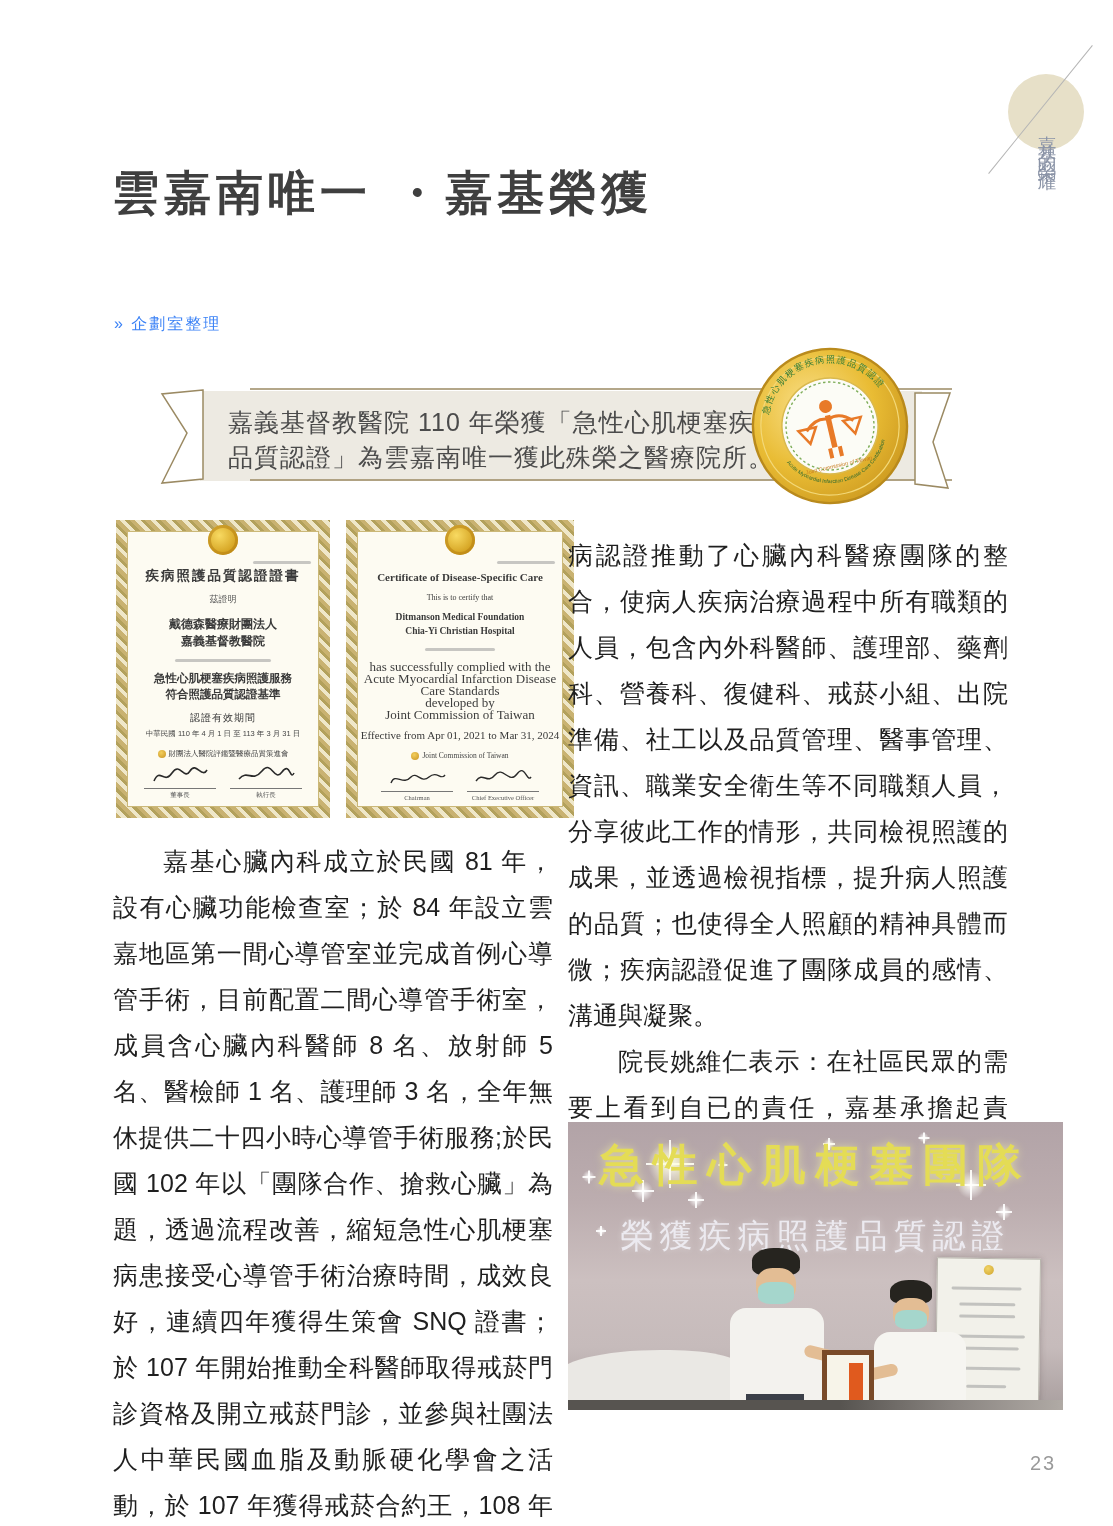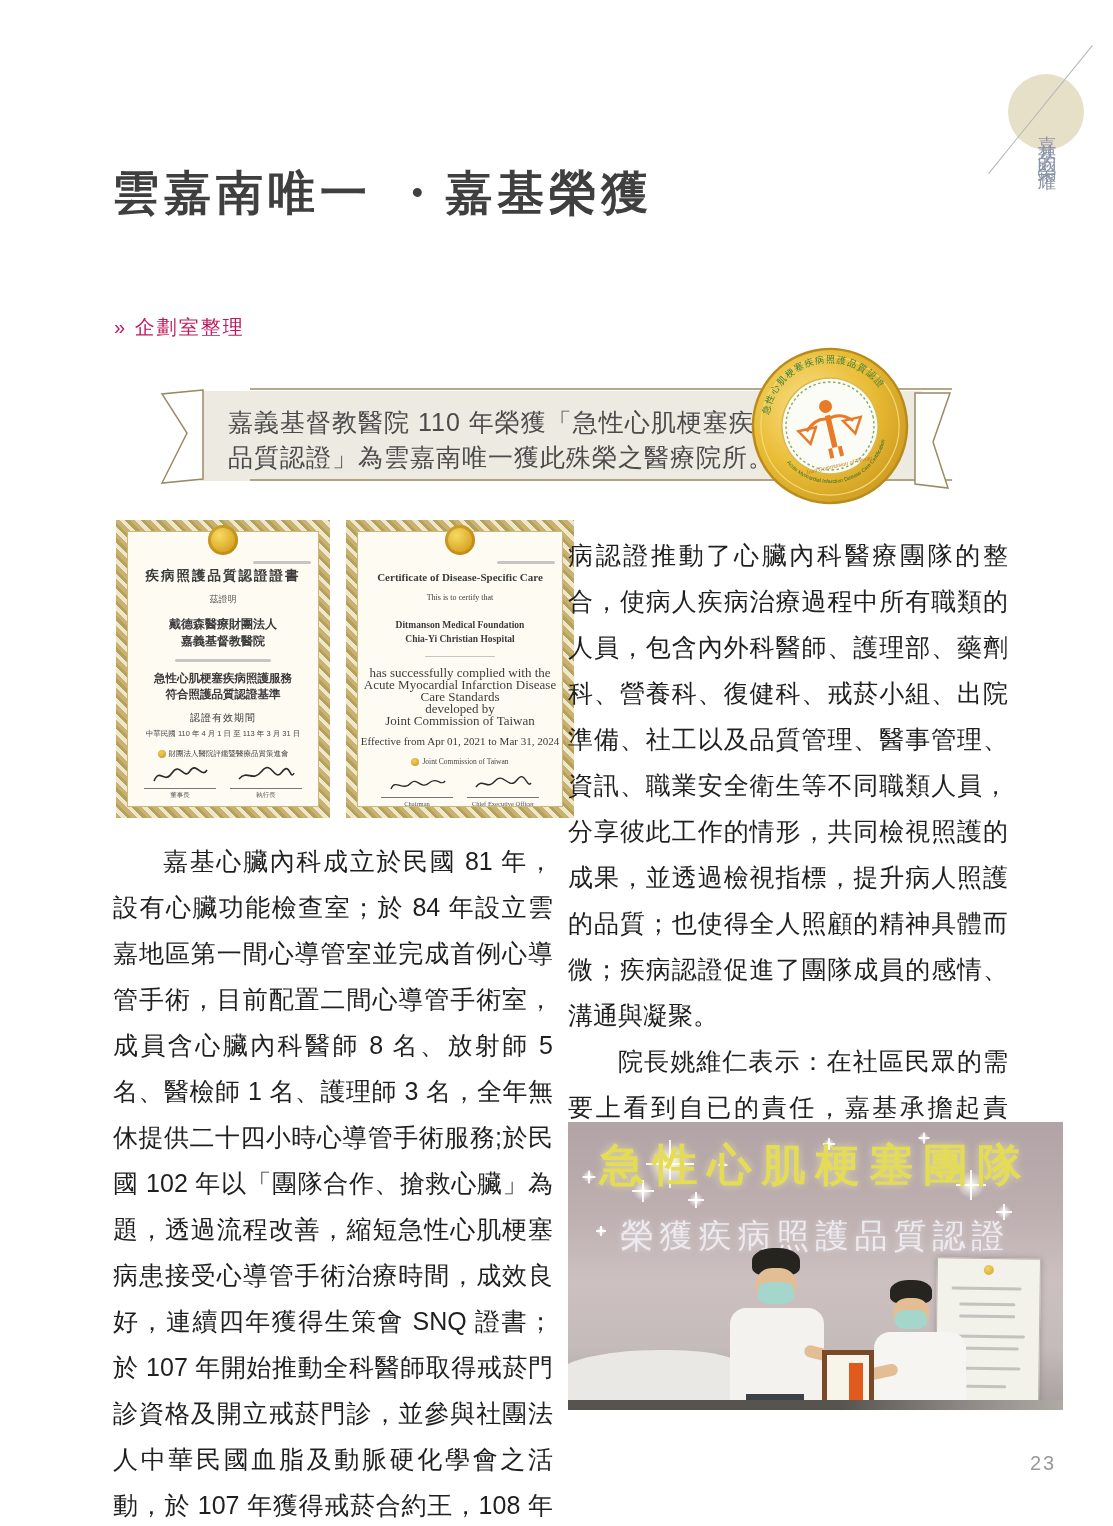--- a/index.html
+++ b/index.html
@@ -13,21 +13,21 @@
          background:#e7e0c8;}
   .corner-line{position:absolute;left:958px;top:109px;width:165px;height:1px;background:#b5b5b5;
          transform:rotate(-51deg);}
   .corner-tab{position:absolute;left:1034px;top:120px;height:170px;writing-mode:vertical-rl;
          text-orientation:upright;font-size:19px;letter-spacing:9px;color:#8b94a7;}
 
   
   .title{position:absolute;left:112px;top:162px;margin:0;
          font-family:"DejaVu Serif","Liberation Serif",serif;font-weight:bold;color:#3f3f3f;
          font-size:47px;line-height:62px;letter-spacing:5px;}
-  .byline{position:absolute;left:114px;top:314px;font-size:20px;letter-spacing:2px;color:#be185d;}
+  .byline{position:absolute;left:114px;top:314px;font-size:16px;letter-spacing:2px;color:#3b82f6;}
 
   
   .ribbon-box{position:absolute;left:200px;top:391px;width:722px;height:90px;background:#edeae2;}
   .ribbon-text{padding:14px 0 0 28px;font-size:25px;line-height:35px;letter-spacing:1px;color:#4b4b4b;}
   .ribbon-svg{position:absolute;left:150px;top:378px;width:825px;height:122px;}
   .big-seal{position:absolute;left:750px;top:344px;width:160px;height:164px;transform:rotate(-13deg);}
 
   
   .cert{position:absolute;top:520px;height:298px;box-sizing:border-box;padding:11px;
         background:repeating-linear-gradient(45deg,#c9b271 0 4px,#efe7c9 4px 8px,#b3a15c 8px 11px);}
@@ -50,21 +50,21 @@
   .issuer-row{margin-top:10px;display:flex;align-items:center;gap:3px;font-size:7.5px;color:#444;}
   .issuer-dot{width:8px;height:8px;border-radius:50%;
         background:radial-gradient(circle at 40% 35%,#f3cf5d,#c99322);}
   .sig-row{margin-top:6px;display:flex;gap:14px;}
   .sig{width:72px;text-align:center;}
   .sig svg{display:block;margin:0 auto;}
   .sig-line{border-top:1px solid #777;margin-top:1px;}
   .sig-label{font-size:6.5px;color:#555;margin-top:2px;}
   .en-title{margin-top:40px;font-size:11px;font-weight:bold;}
   .en-certify{margin-top:10px;font-size:8px;}
-  .en-org{margin-top:16px;font-size:9.5px;font-weight:bold;line-height:14px;}
+  .en-org{margin-top:8px;font-size:9.5px;font-weight:bold;line-height:14px;}
   .en-body{margin-top:10px;font-size:13px;line-height:12px;color:#3d3d3d;}
   .en-period{margin-top:8px;font-size:11px;}
   .cert-en .issuer-row{font-size:7.5px;}
   .cert-en .sig-row{margin-top:8px;}
 
   
   .col{position:absolute;width:440px;font-size:25px;line-height:46px;color:#1f1f1f;}
   .col p{margin:0;text-align:justify;}
   .col p.indent{text-indent:2em;}
   .col-left{left:113px;top:838px;}

